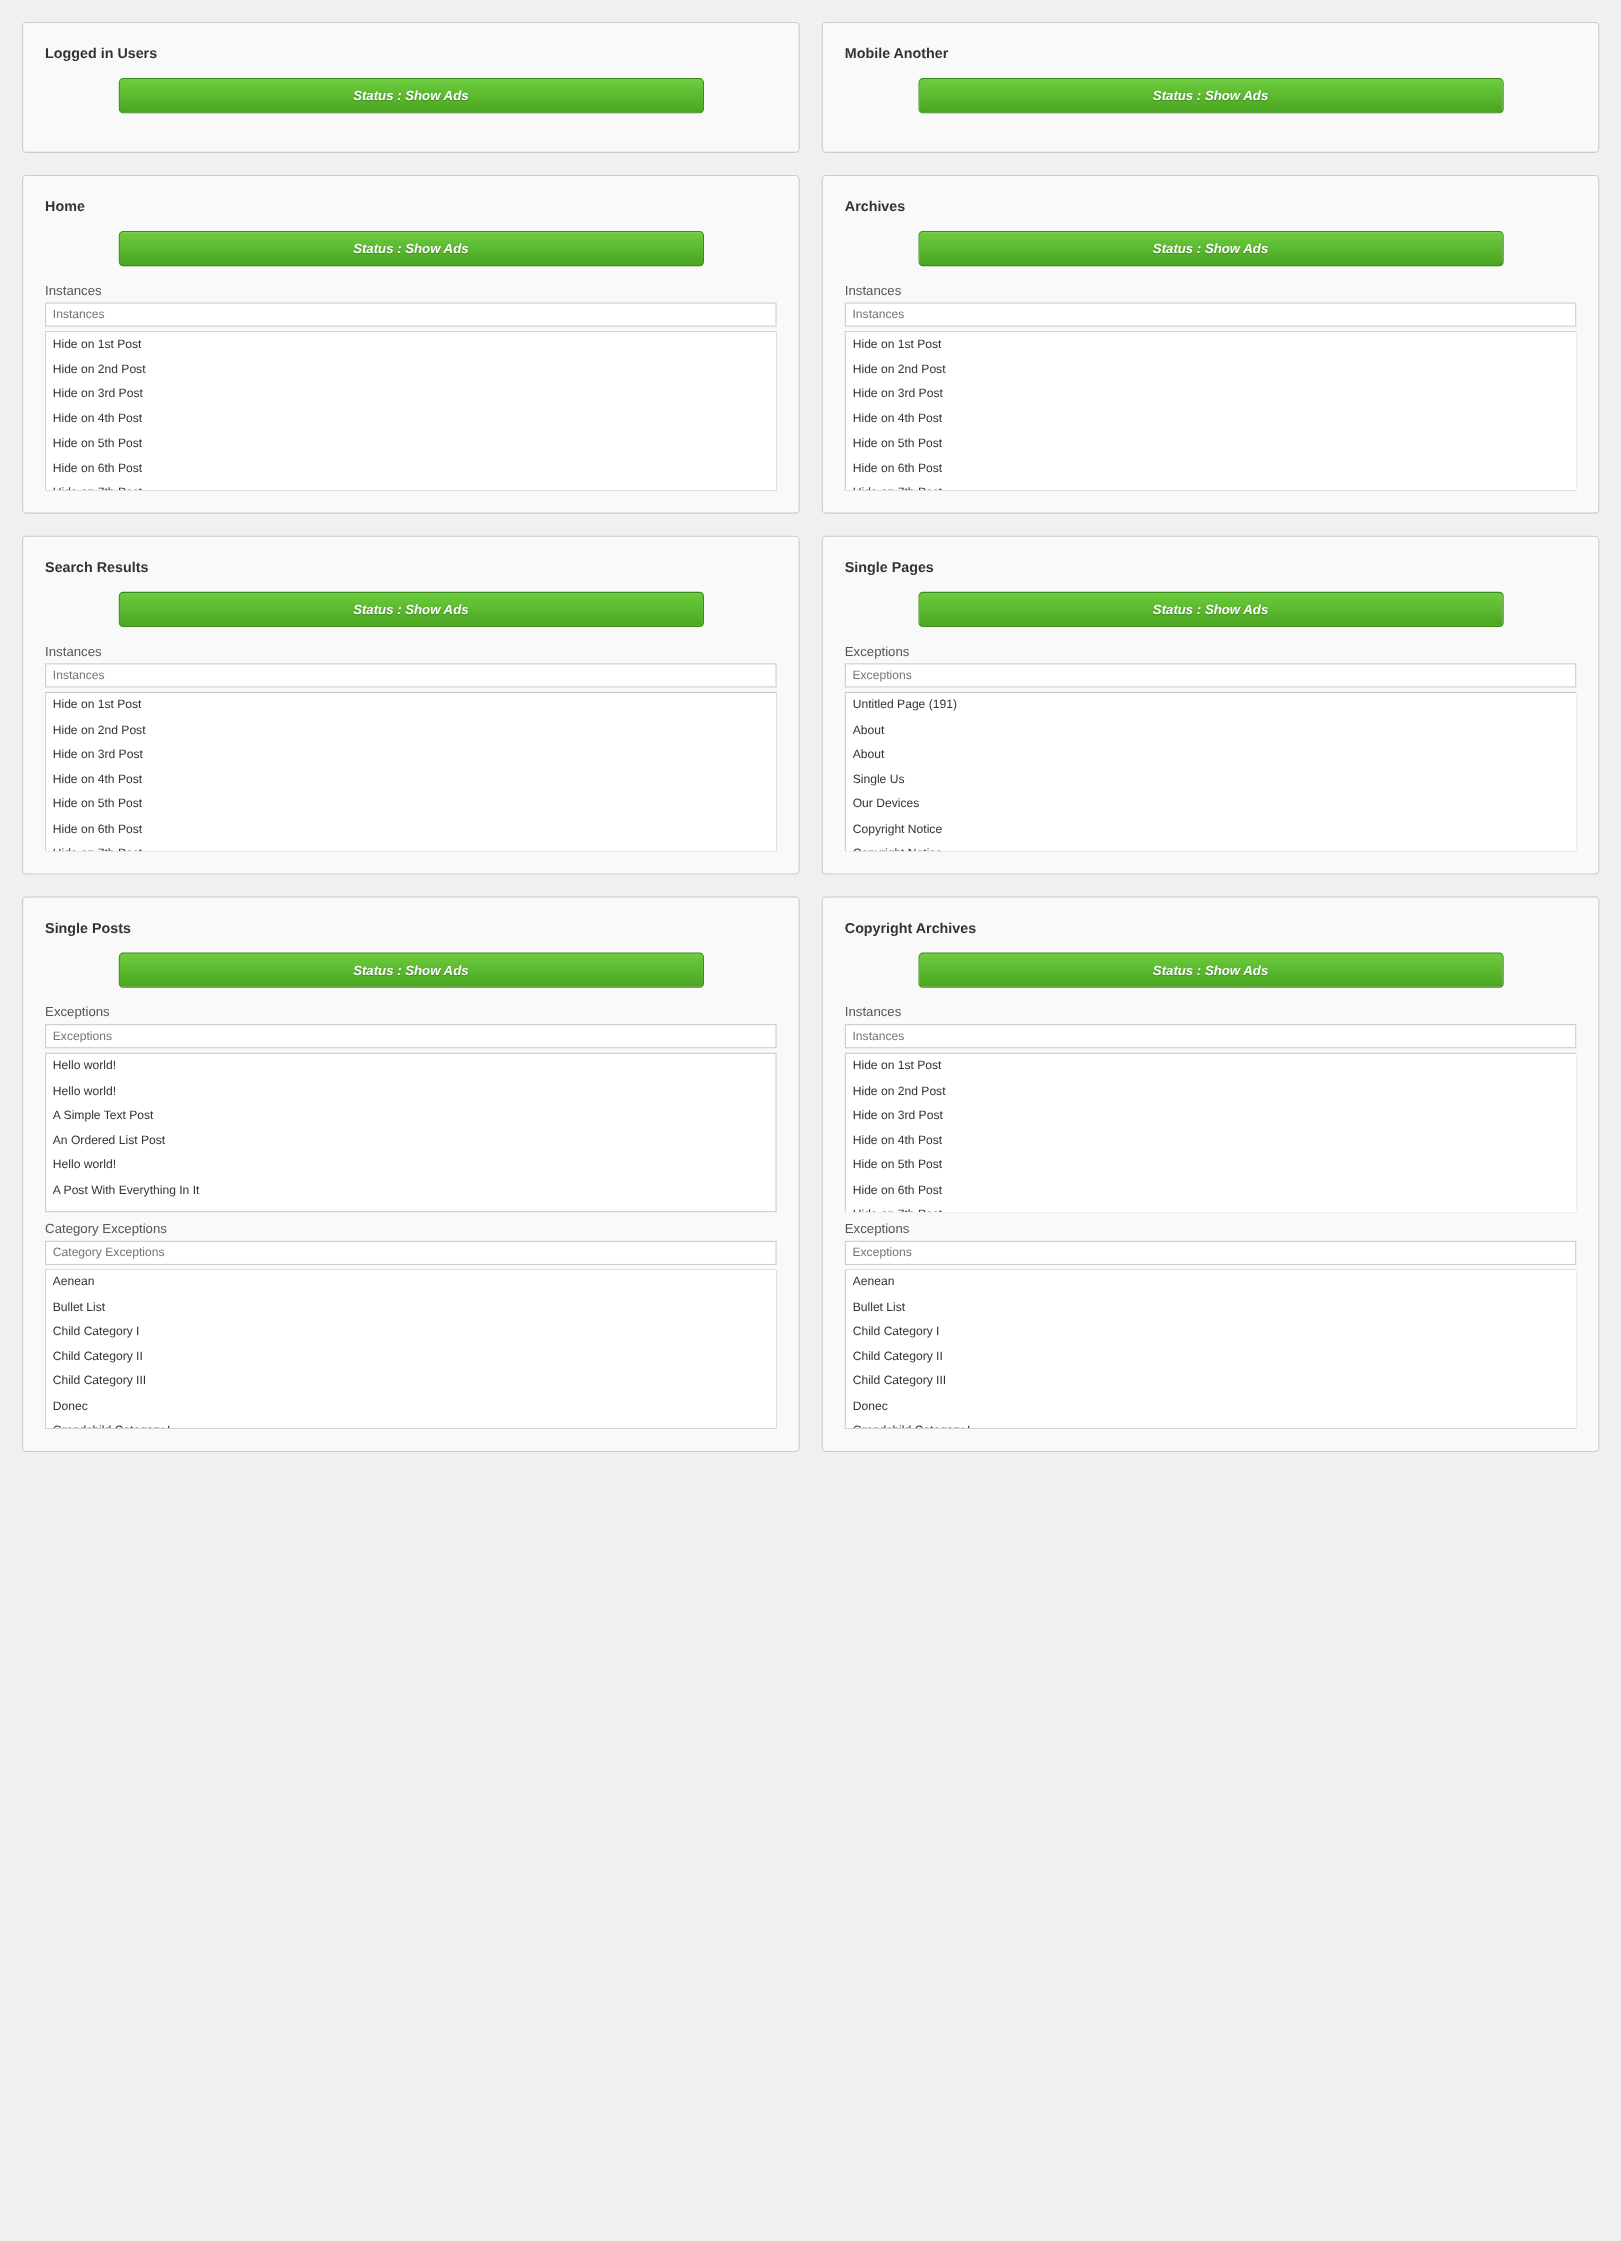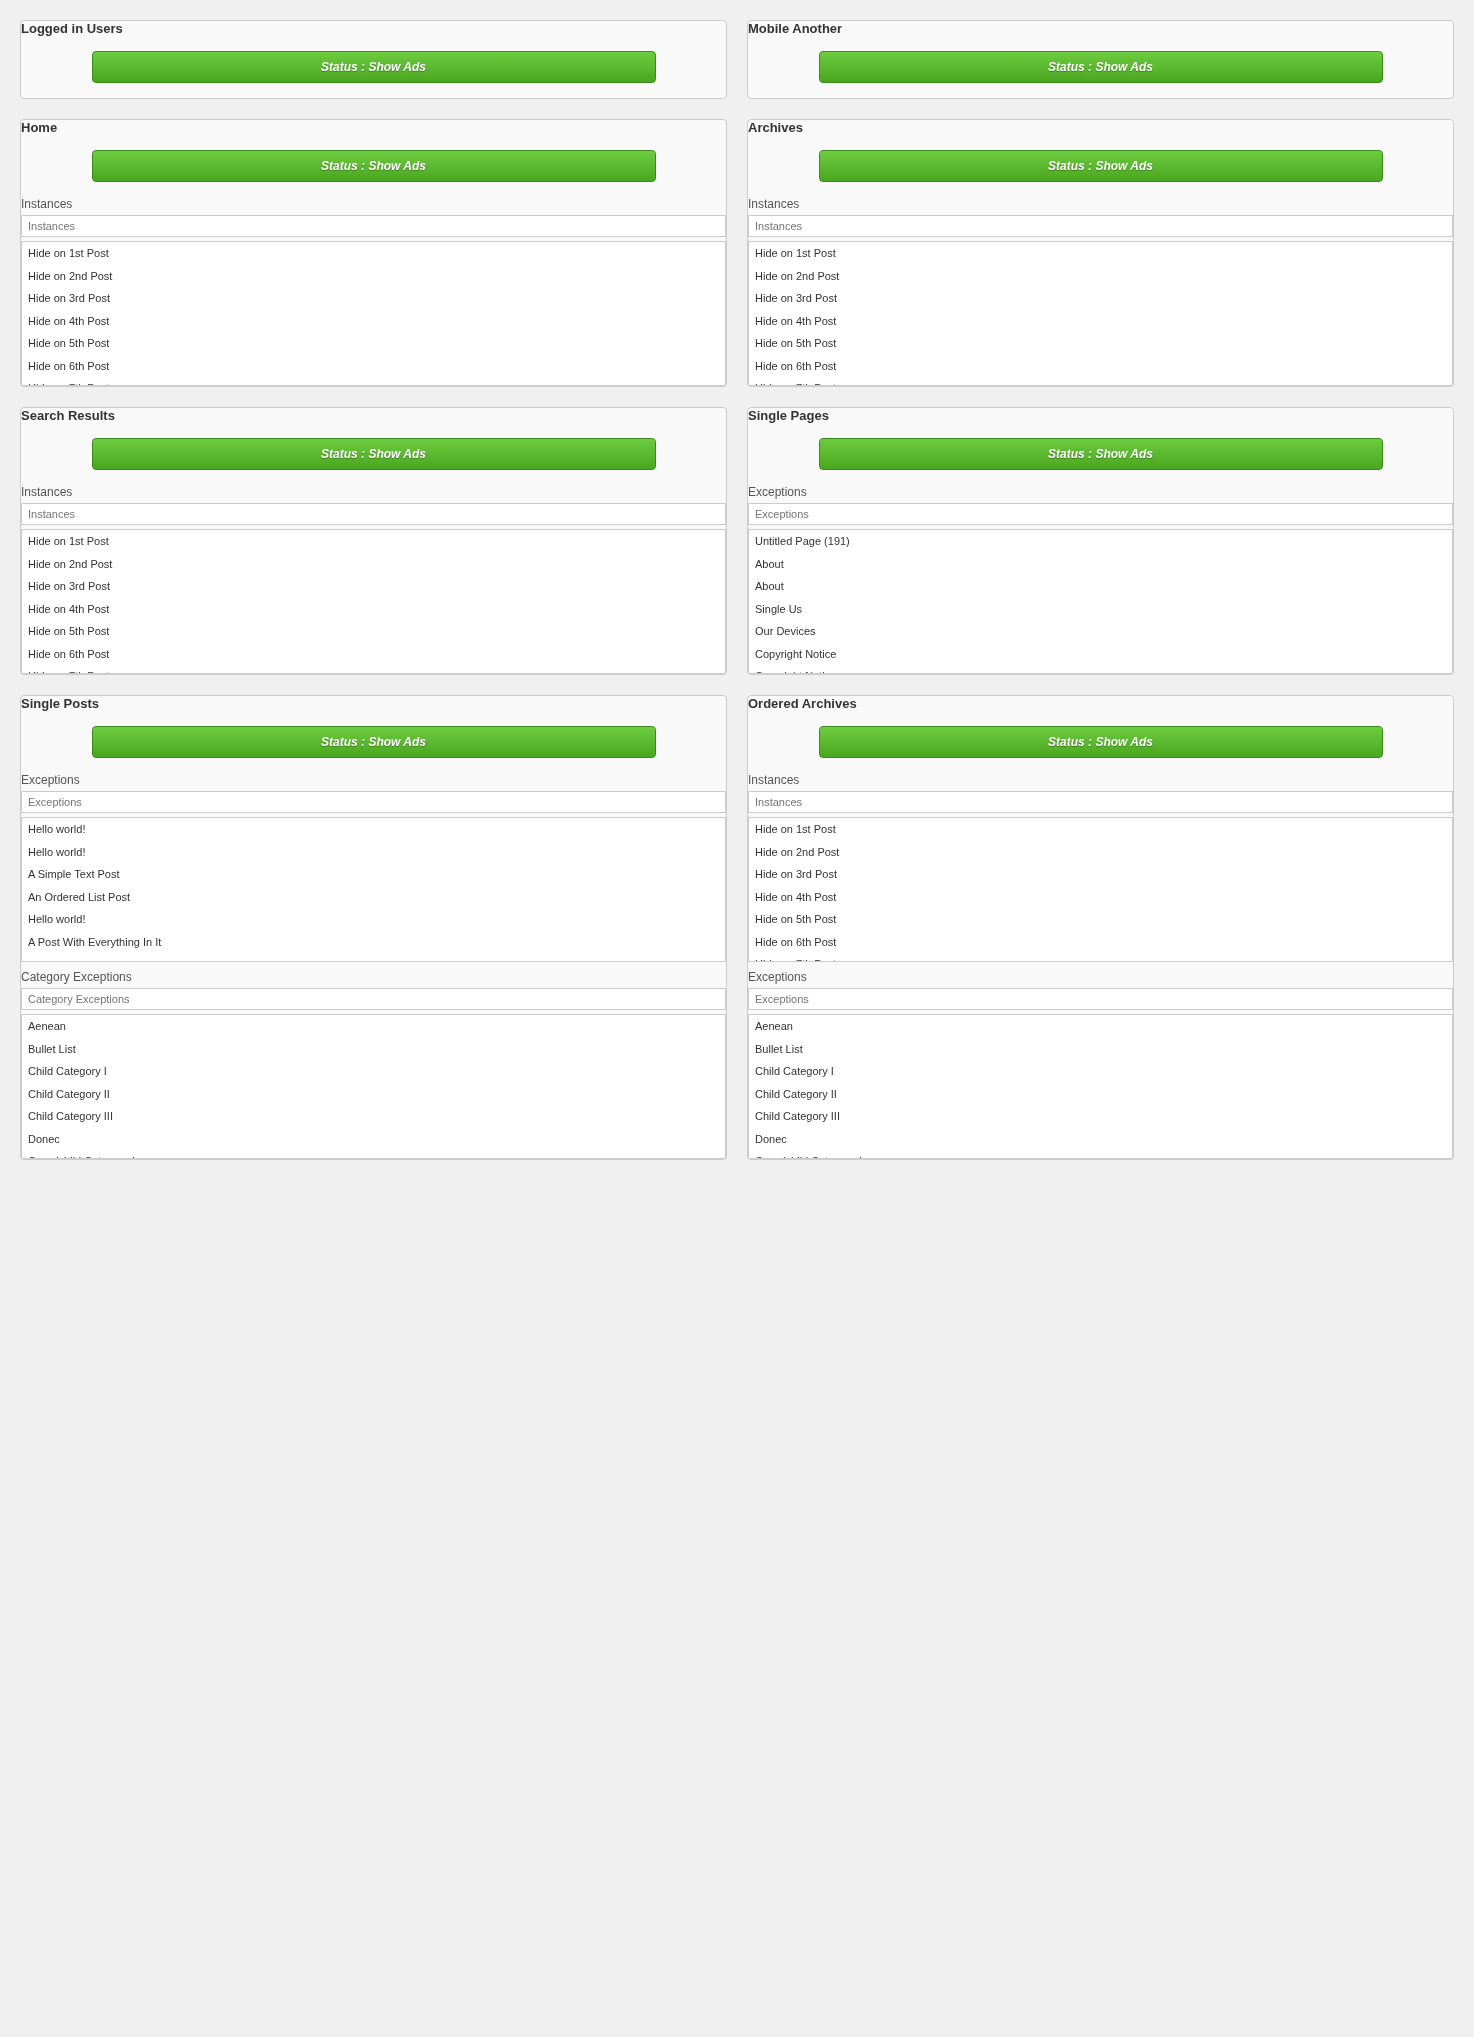--- a/index.html
+++ b/index.html
@@ -12,20 +12,21 @@
     }
     .grid {
       display: grid;
       grid-template-columns: 1fr 1fr;
       gap: 20px;
     }
     .panel {
       background: #f9f9f9;
       border: 1px solid #ccc;
       border-radius: 4px;
+      padding: 20px;
     }
     .panel-title {
       font-weight: bold;
       font-size: 13px;
       margin-bottom: 15px;
       color: #333;
     }
     .status-btn {
       display: block;
       width: 80%;
@@ -128,21 +129,21 @@
         <div class="list-item">A Post With Everything In It</div>
       </div><div class="field-label">Category Exceptions</div><input type="text" class="list-box-input" placeholder="Category Exceptions" style=""><div class="list-box">
         <div class="list-item">Aenean</div>
         <div class="list-item">Bullet List</div>
         <div class="list-item">Child Category I</div>
         <div class="list-item">Child Category II</div>
         <div class="list-item">Child Category III</div>
         <div class="list-item">Donec</div>
         <div class="list-item">Grandchild Category I</div>
       </div></div>
-    <div class="panel"><div class="panel-title">Ordered Archives</div><button class="status-btn">Status : Show Ads</button><div class="field-label">Instances</div><input type="text" class="list-box-input" placeholder="Instances" style=""><div class="list-box">
+    <div class="panel"><div class="panel-title">Copyright Archives</div><button class="status-btn">Status : Show Ads</button><div class="field-label">Instances</div><input type="text" class="list-box-input" placeholder="Instances" style=""><div class="list-box">
         <div class="list-item">Hide on 1st Post</div>
         <div class="list-item">Hide on 2nd Post</div>
         <div class="list-item">Hide on 3rd Post</div>
         <div class="list-item">Hide on 4th Post</div>
         <div class="list-item">Hide on 5th Post</div>
         <div class="list-item">Hide on 6th Post</div>
         <div class="list-item">Hide on 7th Post</div>
       </div><div class="field-label">Exceptions</div><input type="text" class="list-box-input" placeholder="Exceptions" style=""><div class="list-box">
         <div class="list-item">Aenean</div>
         <div class="list-item">Bullet List</div>

